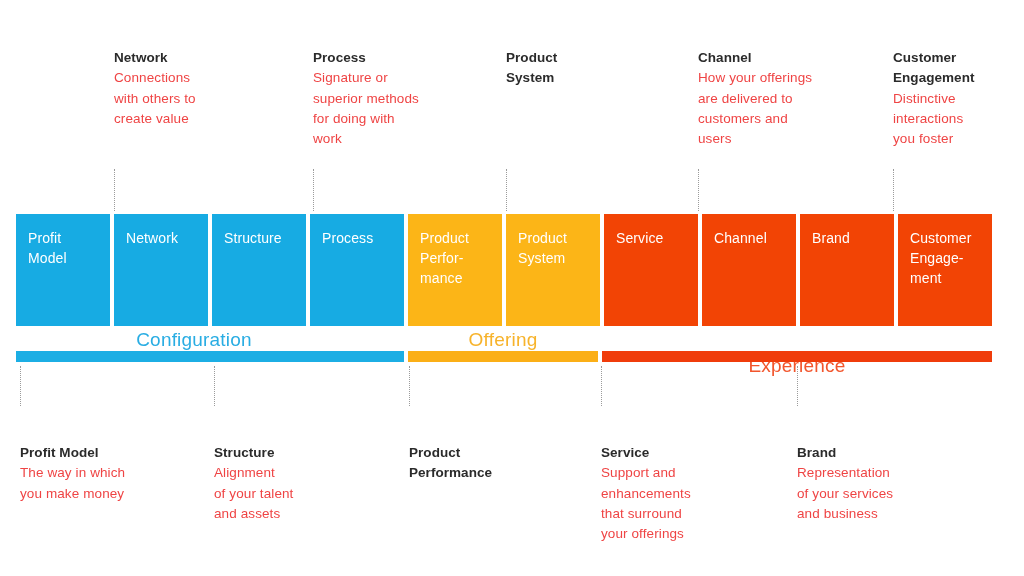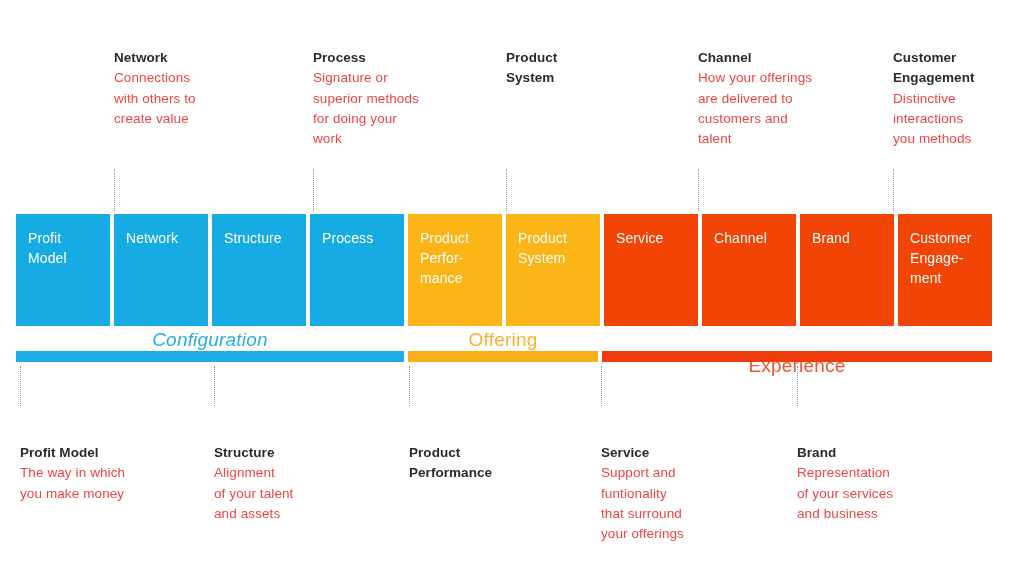--- a/index.html
+++ b/index.html
@@ -114,40 +114,40 @@
       <div class="callout callout-top" style="left: 114px; width: 180px;">
         <span class="c-title" style="white-space: pre-line;">Network</span>
         <span class="c-body">Connections
 with others to
 create value</span>
       </div>
       <div class="callout callout-top" style="left: 313px; width: 180px;">
         <span class="c-title" style="white-space: pre-line;">Process</span>
         <span class="c-body">Signature or
 superior methods
-for doing your
+for doing with
 work</span>
       </div>
       <div class="callout callout-top" style="left: 506px; width: 180px;">
         <span class="c-title" style="white-space: pre-line;">Product
 System</span>
       </div>
       <div class="callout callout-top" style="left: 698px; width: 180px;">
         <span class="c-title" style="white-space: pre-line;">Channel</span>
         <span class="c-body">How your offerings
 are delivered to
 customers and
-talent</span>
+users</span>
       </div>
       <div class="callout callout-top" style="left: 893px; width: 130px;">
         <span class="c-title" style="white-space: pre-line;">Customer
 Engagement</span>
         <span class="c-body">Distinctive
 interactions
-you methods</span>
+you foster</span>
       </div>
     </div>
 
   <div id="top-connectors">
       <div class="dotted dotted-top" style="left: 114px;"></div>
       <div class="dotted dotted-top" style="left: 313px;"></div>
       <div class="dotted dotted-top" style="left: 506px;"></div>
       <div class="dotted dotted-top" style="left: 698px;"></div>
       <div class="dotted dotted-top" style="left: 893px;"></div>
     </div>
@@ -165,21 +165,21 @@
 System</div>
       <div class="box red" style="left: 604px; width: 94px;">Service</div>
       <div class="box red" style="left: 702px; width: 94px;">Channel</div>
       <div class="box red" style="left: 800px; width: 94px;">Brand</div>
       <div class="box red" style="left: 898px; width: 94px;">Customer
 Engage-
 ment</div>
     </div>
 
   <div id="groups">
-      <div class="group-label blue" style="left: 16px; width: 388px; font-style: italic;">Configuration</div>
+      <div class="group-label blue" style="left: 0; width: 388px;">Configuration</div>
       <div class="group-bar blue" style="left: 16px; width: 388px;"></div>
       <div class="group-label amber" style="left: 408px; width: 190px;">Offering</div>
       <div class="group-bar amber" style="left: 408px; width: 190px;"></div>
       <div class="group-label red" style="left: 602px; width: 390px;">Experience</div>
       <div class="group-bar red" style="left: 602px; width: 390px;"></div>
     </div>
 
   <div id="bottom-connectors">
       <div class="dotted dotted-bottom" style="left: 20px;"></div>
       <div class="dotted dotted-bottom" style="left: 214px;"></div>
@@ -200,21 +200,21 @@
 of your talent
 and assets</span>
       </div>
       <div class="callout callout-bottom" style="left: 409px; width: 185px;">
         <span class="c-title" style="white-space: pre-line;">Product
 Performance</span>
       </div>
       <div class="callout callout-bottom" style="left: 601px; width: 185px;">
         <span class="c-title" style="white-space: pre-line;">Service</span>
         <span class="c-body">Support and
-funtionality
+enhancements
 that surround
 your offerings</span>
       </div>
       <div class="callout callout-bottom" style="left: 797px; width: 185px;">
         <span class="c-title" style="white-space: pre-line;">Brand</span>
         <span class="c-body">Representation
 of your services
 and business</span>
       </div>
     </div>

